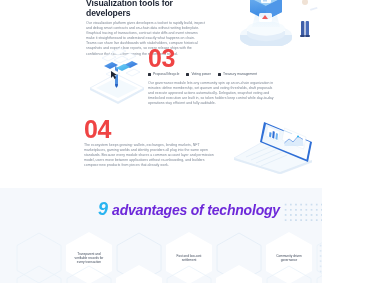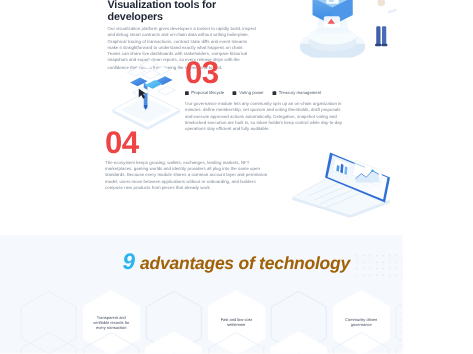--- a/index.html
+++ b/index.html
@@ -89,21 +89,21 @@
     flex: none;
   }
 
   
   #sec02 { left: 86px; top: -2px; width: 120px; }
 
   
   #sec03 { left: 148px; top: 46px; width: 130px; }
 
   
-  #sec04 { left: 84px; top: 102px; width: 130px; }
+  #sec04 { left: 84px; top: 117px; width: 130px; }
 
   
   .illus { position: absolute; }
 
   
   #illus-holo { left: 218px; top: -12px; width: 104px; height: 58px; }
 
   
   #illus-phone { left: 82px; top: 44px; width: 72px; height: 62px; }
 
@@ -137,21 +137,21 @@
     line-height: 18px;
     color: #29b4f0;
     vertical-align: baseline;
   }
   .adv-text {
     font-family: "Liberation Sans", sans-serif;
     font-style: italic;
     font-weight: bold;
     font-size: 14px;
     line-height: 18px;
-    color: #a16207;
+    color: #6d28d9;
     letter-spacing: -0.2px;
     margin-left: 4px;
   }
 
   
   .dot-grid {
     position: absolute;
     left: 283px; top: 202px;
     width: 46px;
     height: 22px;

